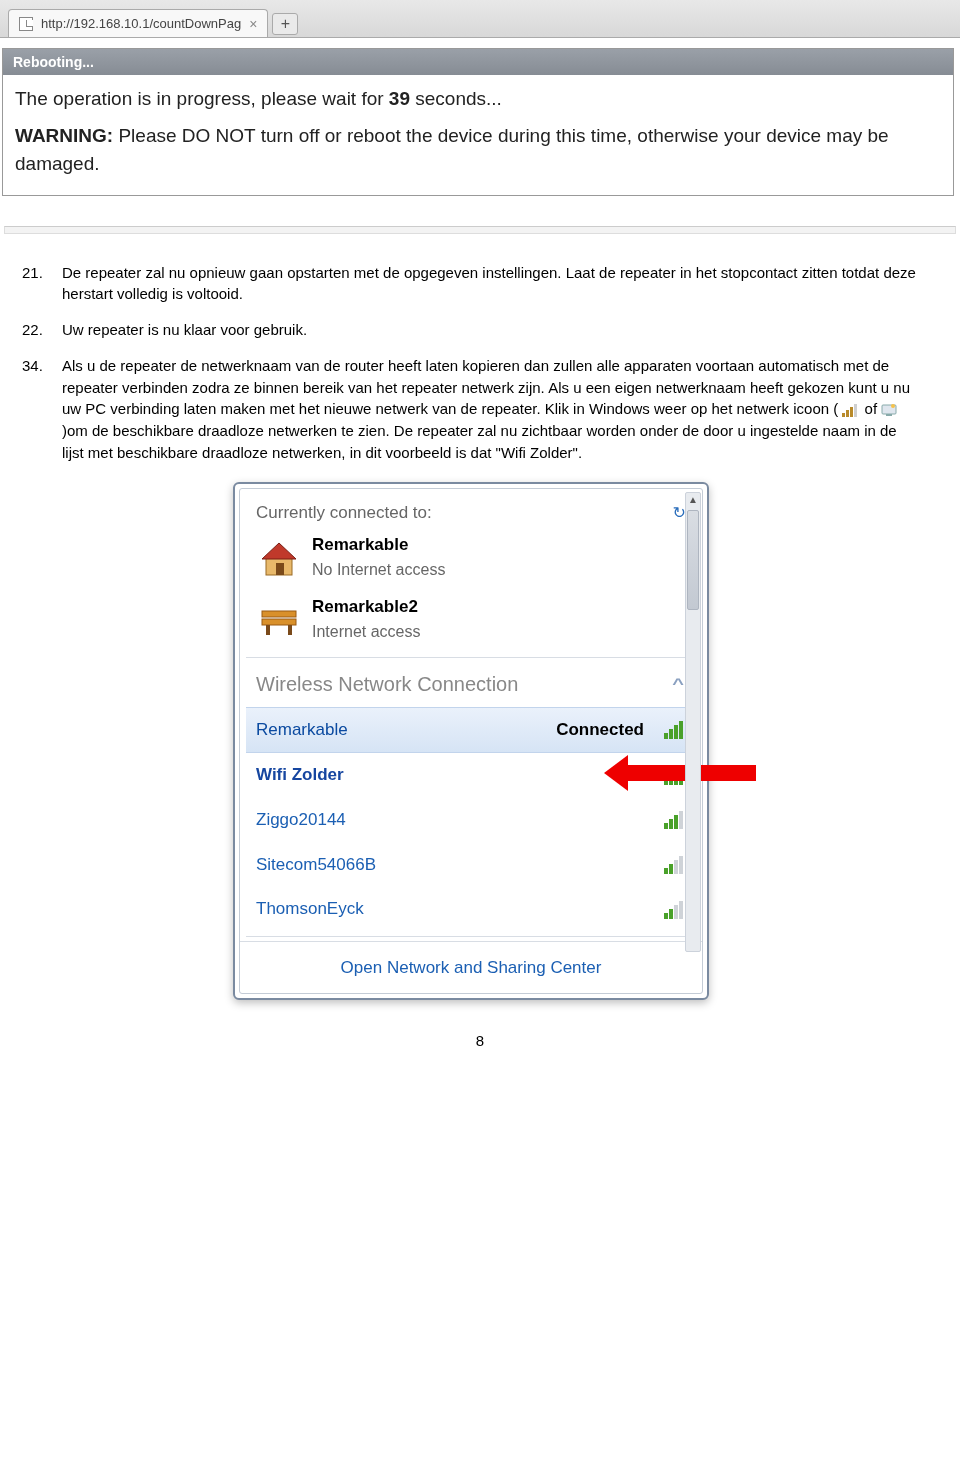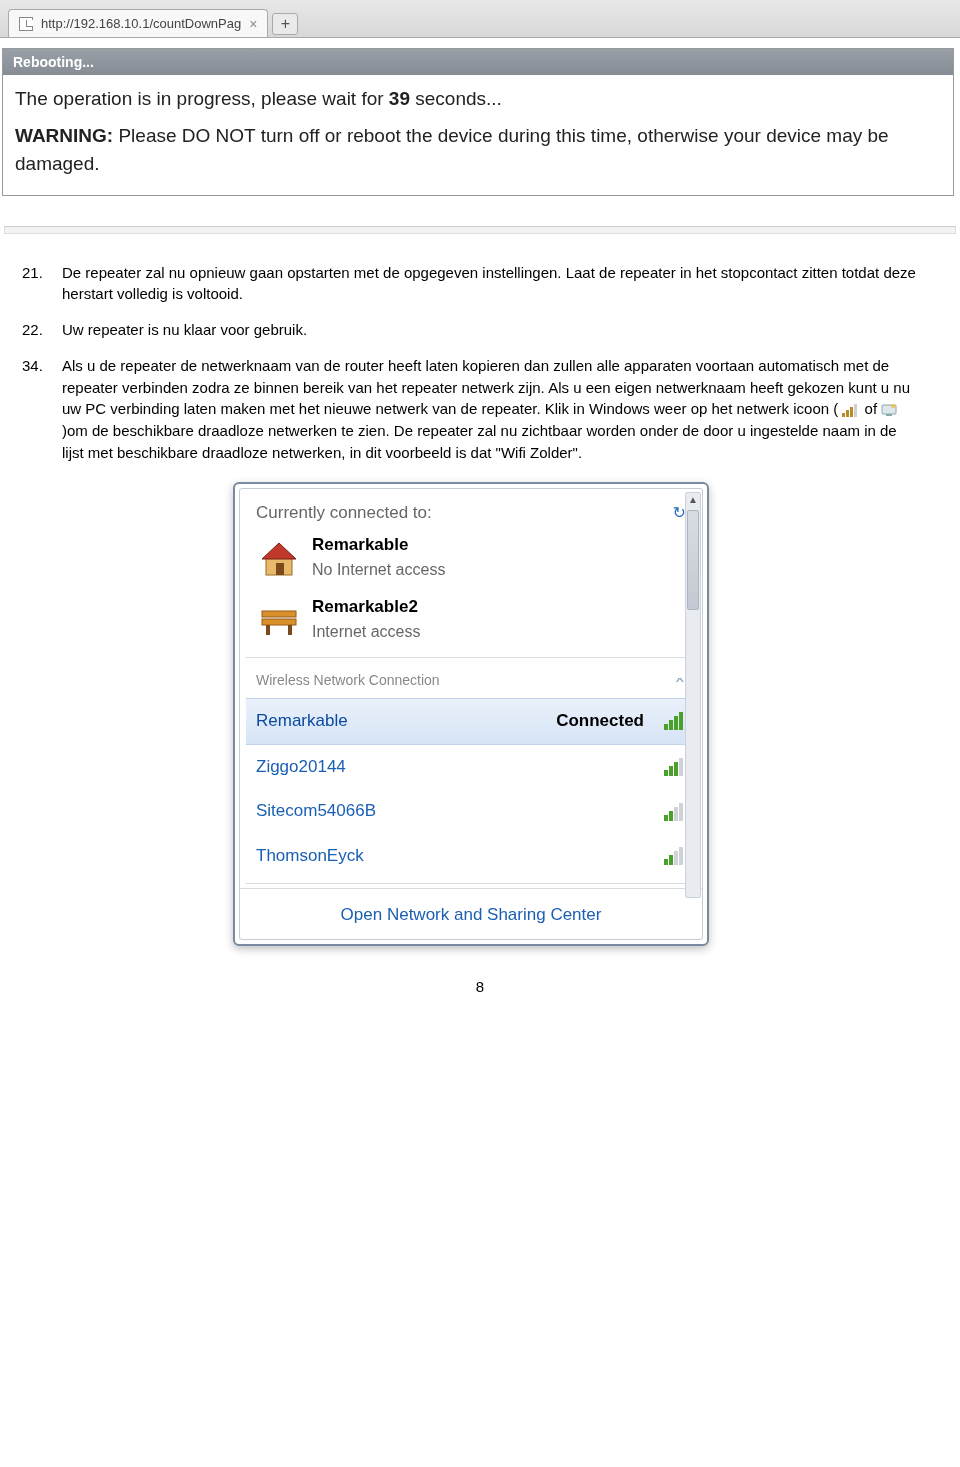--- a/index.html
+++ b/index.html
@@ -33,21 +33,21 @@
   .popup-border { border: 2px solid #7a8aa0; border-radius: 6px; padding: 4px; background: #fff; width: 476px; box-shadow: 0 3px 8px rgba(0,0,0,.25); }
   .popup { border: 1px solid #c4ccd6; border-radius: 3px; background: #fff; }
   .popup-inner { padding: 6px 6px 0 6px; }
   .pop-head { display: flex; justify-content: space-between; align-items: flex-start; padding: 6px 10px 4px 10px; font-size: 17px; color: #666; }
   .refresh-icon { color: #2a6dbb; font-size: 16px; cursor: pointer; }
   .curr-row { display: flex; align-items: center; gap: 10px; padding: 4px 10px 10px 10px; }
   .curr-row .text { display: flex; flex-direction: column; }
   .curr-row .name { font-weight: bold; font-size: 17px; }
   .curr-row .sub { color: #666; font-size: 16px; }
   .hr { border-top: 1px solid #d8dde4; margin: 4px 0; }
-  .section-row { display: flex; justify-content: space-between; align-items: center; padding: 8px 12px 8px 10px; color: #888; font-size: 14px; gap: 12px; }
+  .section-row { display: flex; justify-content: space-between; align-items: center; padding: 8px 12px 8px 10px; color: #888; font-size: 20px; gap: 12px; }
   .chev { color: #8aa0c0; font-weight: bold; transform: scaleY(.7); }
   .net-row { display: flex; justify-content: space-between; align-items: center; padding: 10px 12px 10px 10px; font-size: 17px; }
   .net-row.selected { background: linear-gradient(#eaf1fb,#d6e4f5); border-top: 1px solid #c2d4ec; border-bottom: 1px solid #c2d4ec; }
   .net-name { color: #1b5fb3; }
   .net-name.dark { color: #0b4aa0; font-weight: 500; }
   .net-name.custom { color: #1646a0; font-weight: bold; }
   .connected { color: #000; font-weight: bold; margin-right: 10px; }
   .right-cluster { display: flex; align-items: center; gap: 10px; }
   .open-link { padding: 14px 0 12px 0; text-align: center; color: #1b5fb3; font-size: 17px; border-top: 1px solid #d8dde4; cursor: pointer; }
   .popup-scroll { position: absolute; right: 8px; top: 10px; bottom: 48px; width: 16px; background: #e8ebef; border: 1px solid #ccd2db; border-radius: 2px; }
@@ -202,20 +202,29 @@
             <div class="net-row selected">
               <span class="net-name dark">Remarkable</span>
               <div class="right-cluster">
                 <span class="connected">Connected</span>
                 <svg width="20" height="18">
                     <use href="#bars-green"></use>
                   </svg>
               </div>
             </div>
 
+            <div class="net-row" style="position:relative;">
+              <span class="net-name custom">Wifi Zolder</span>
+              <div class="right-cluster">
+                <svg width="20" height="18">
+                    <use href="#bars-green"></use>
+                  </svg>
+              </div>
+              <div class="red-arrow" style="top:12px;"></div>
+            </div>
 
             <div class="net-row">
               <span class="net-name">Ziggo20144</span>
               <div class="right-cluster">
                   <svg width="20" height="18">
                     <use href="#bars-3"></use>
                   </svg>
                 </div>
             </div>
 

